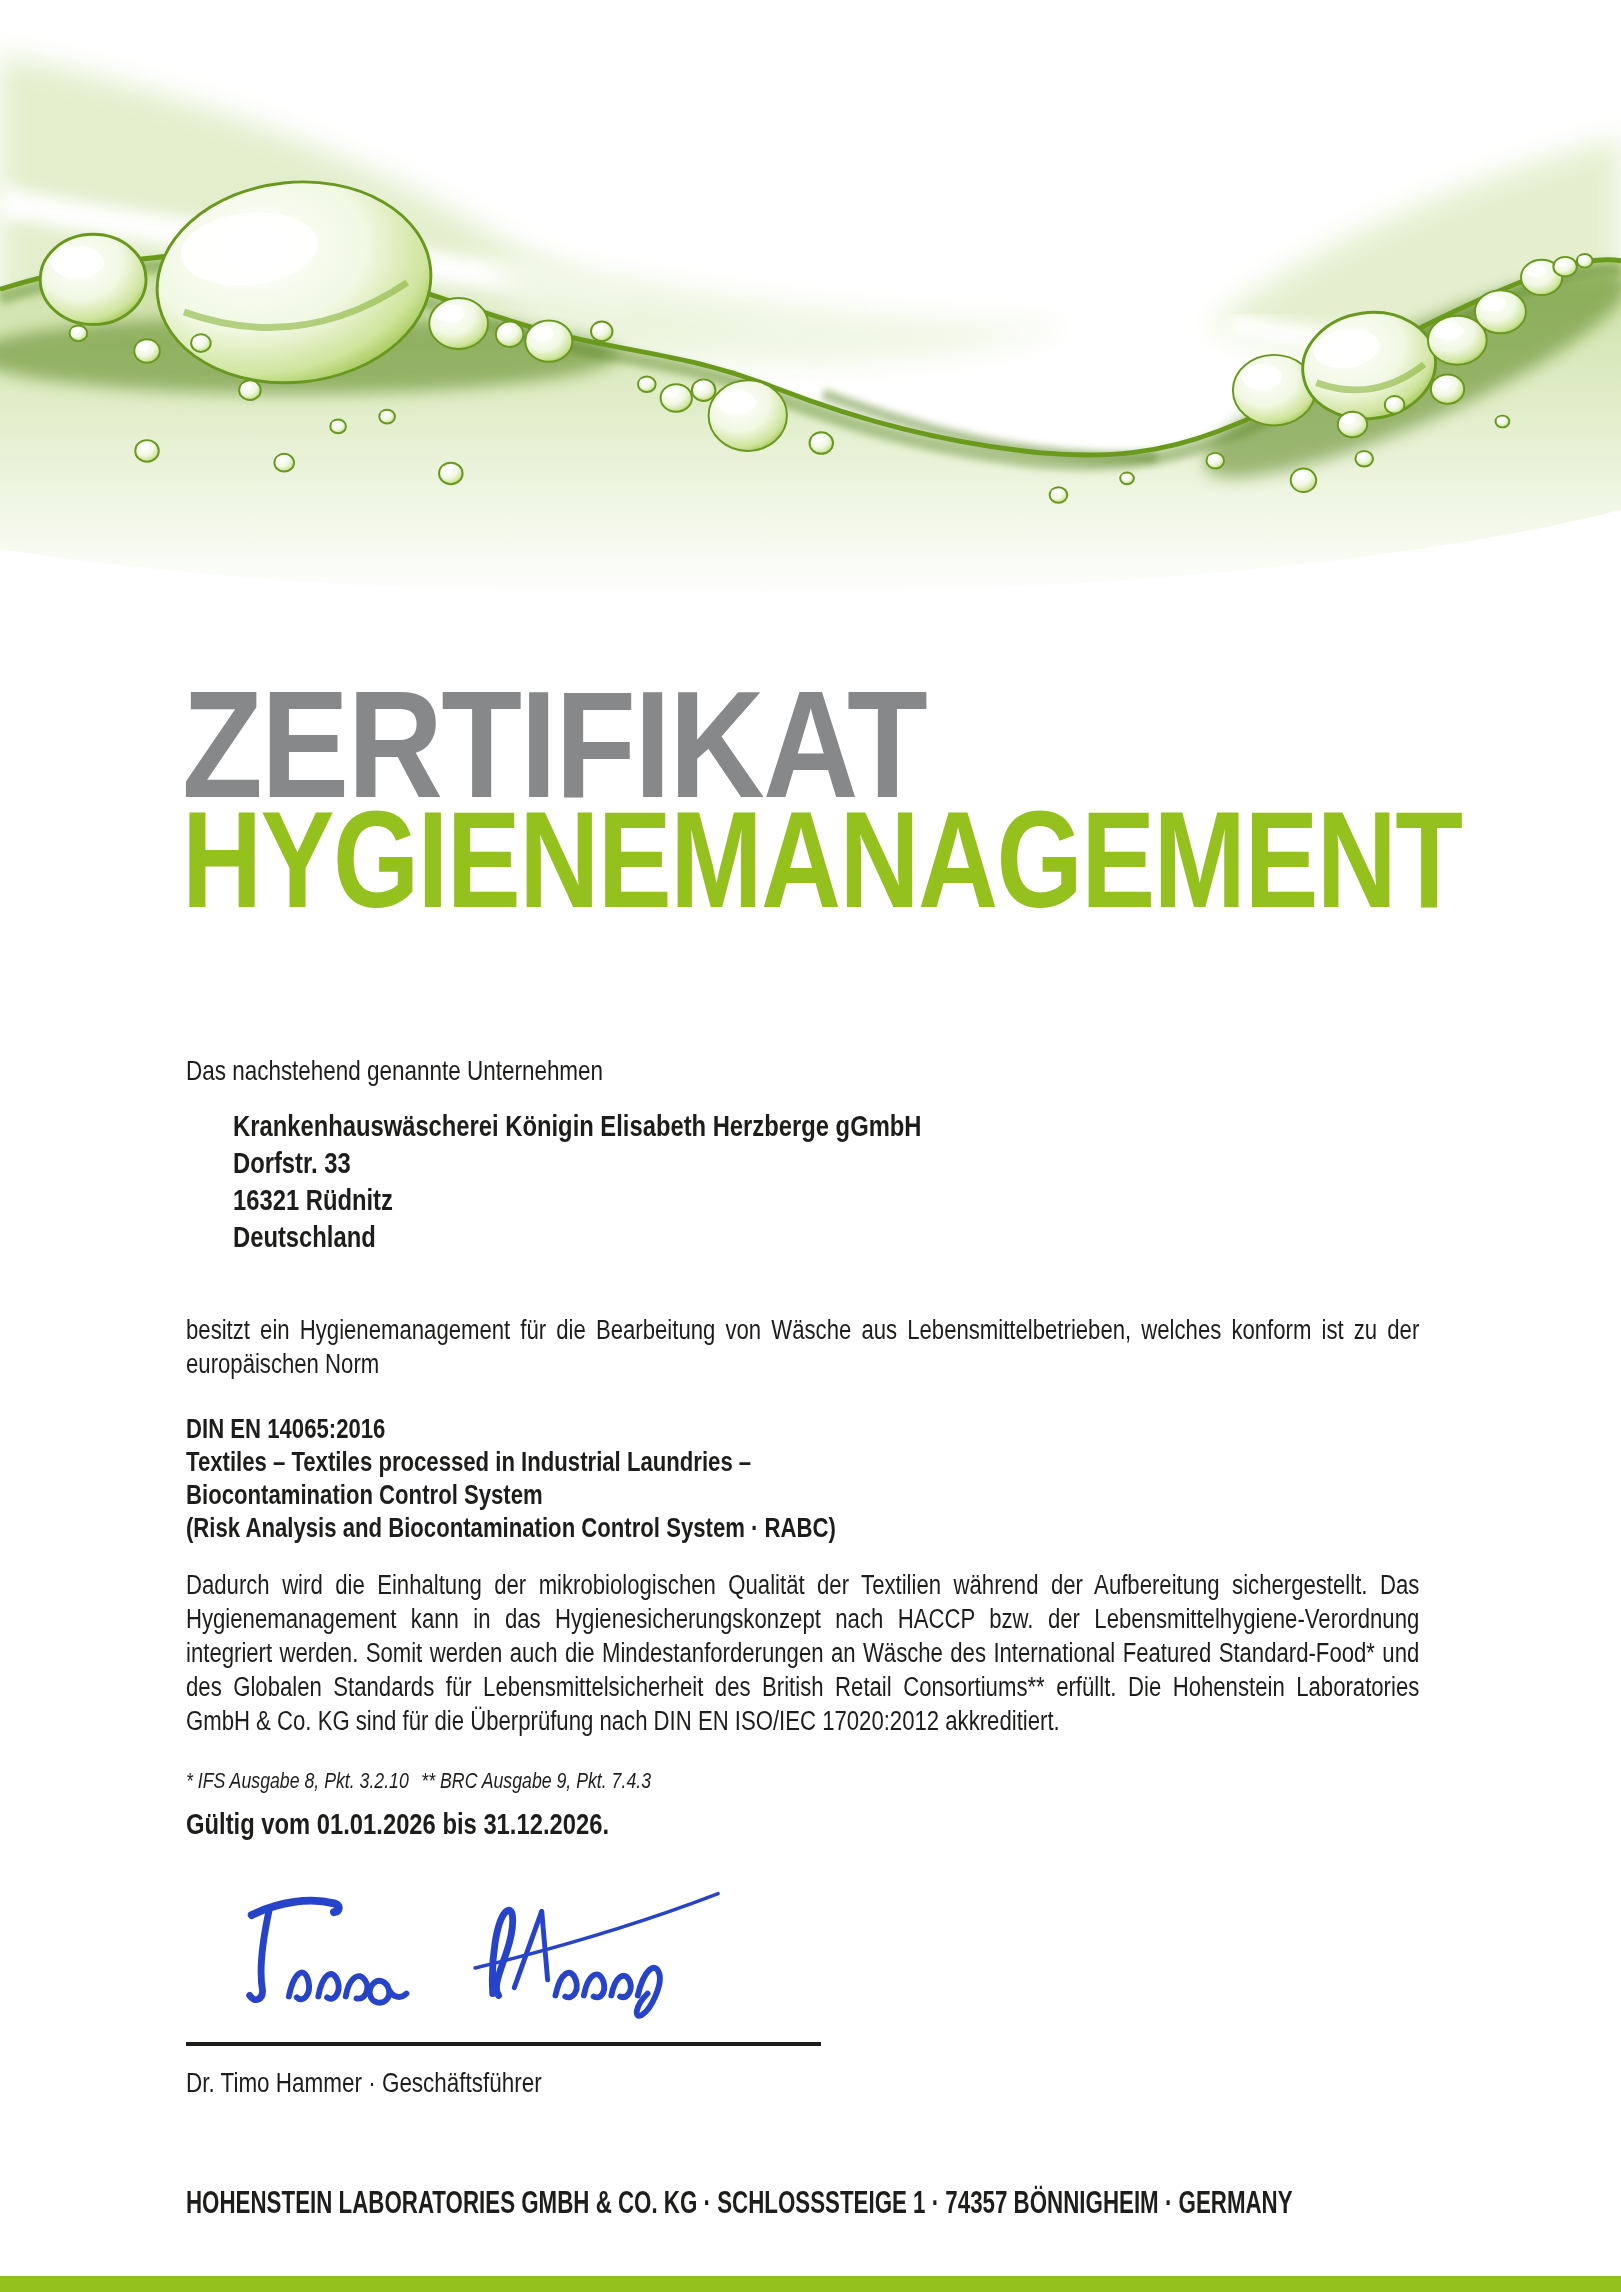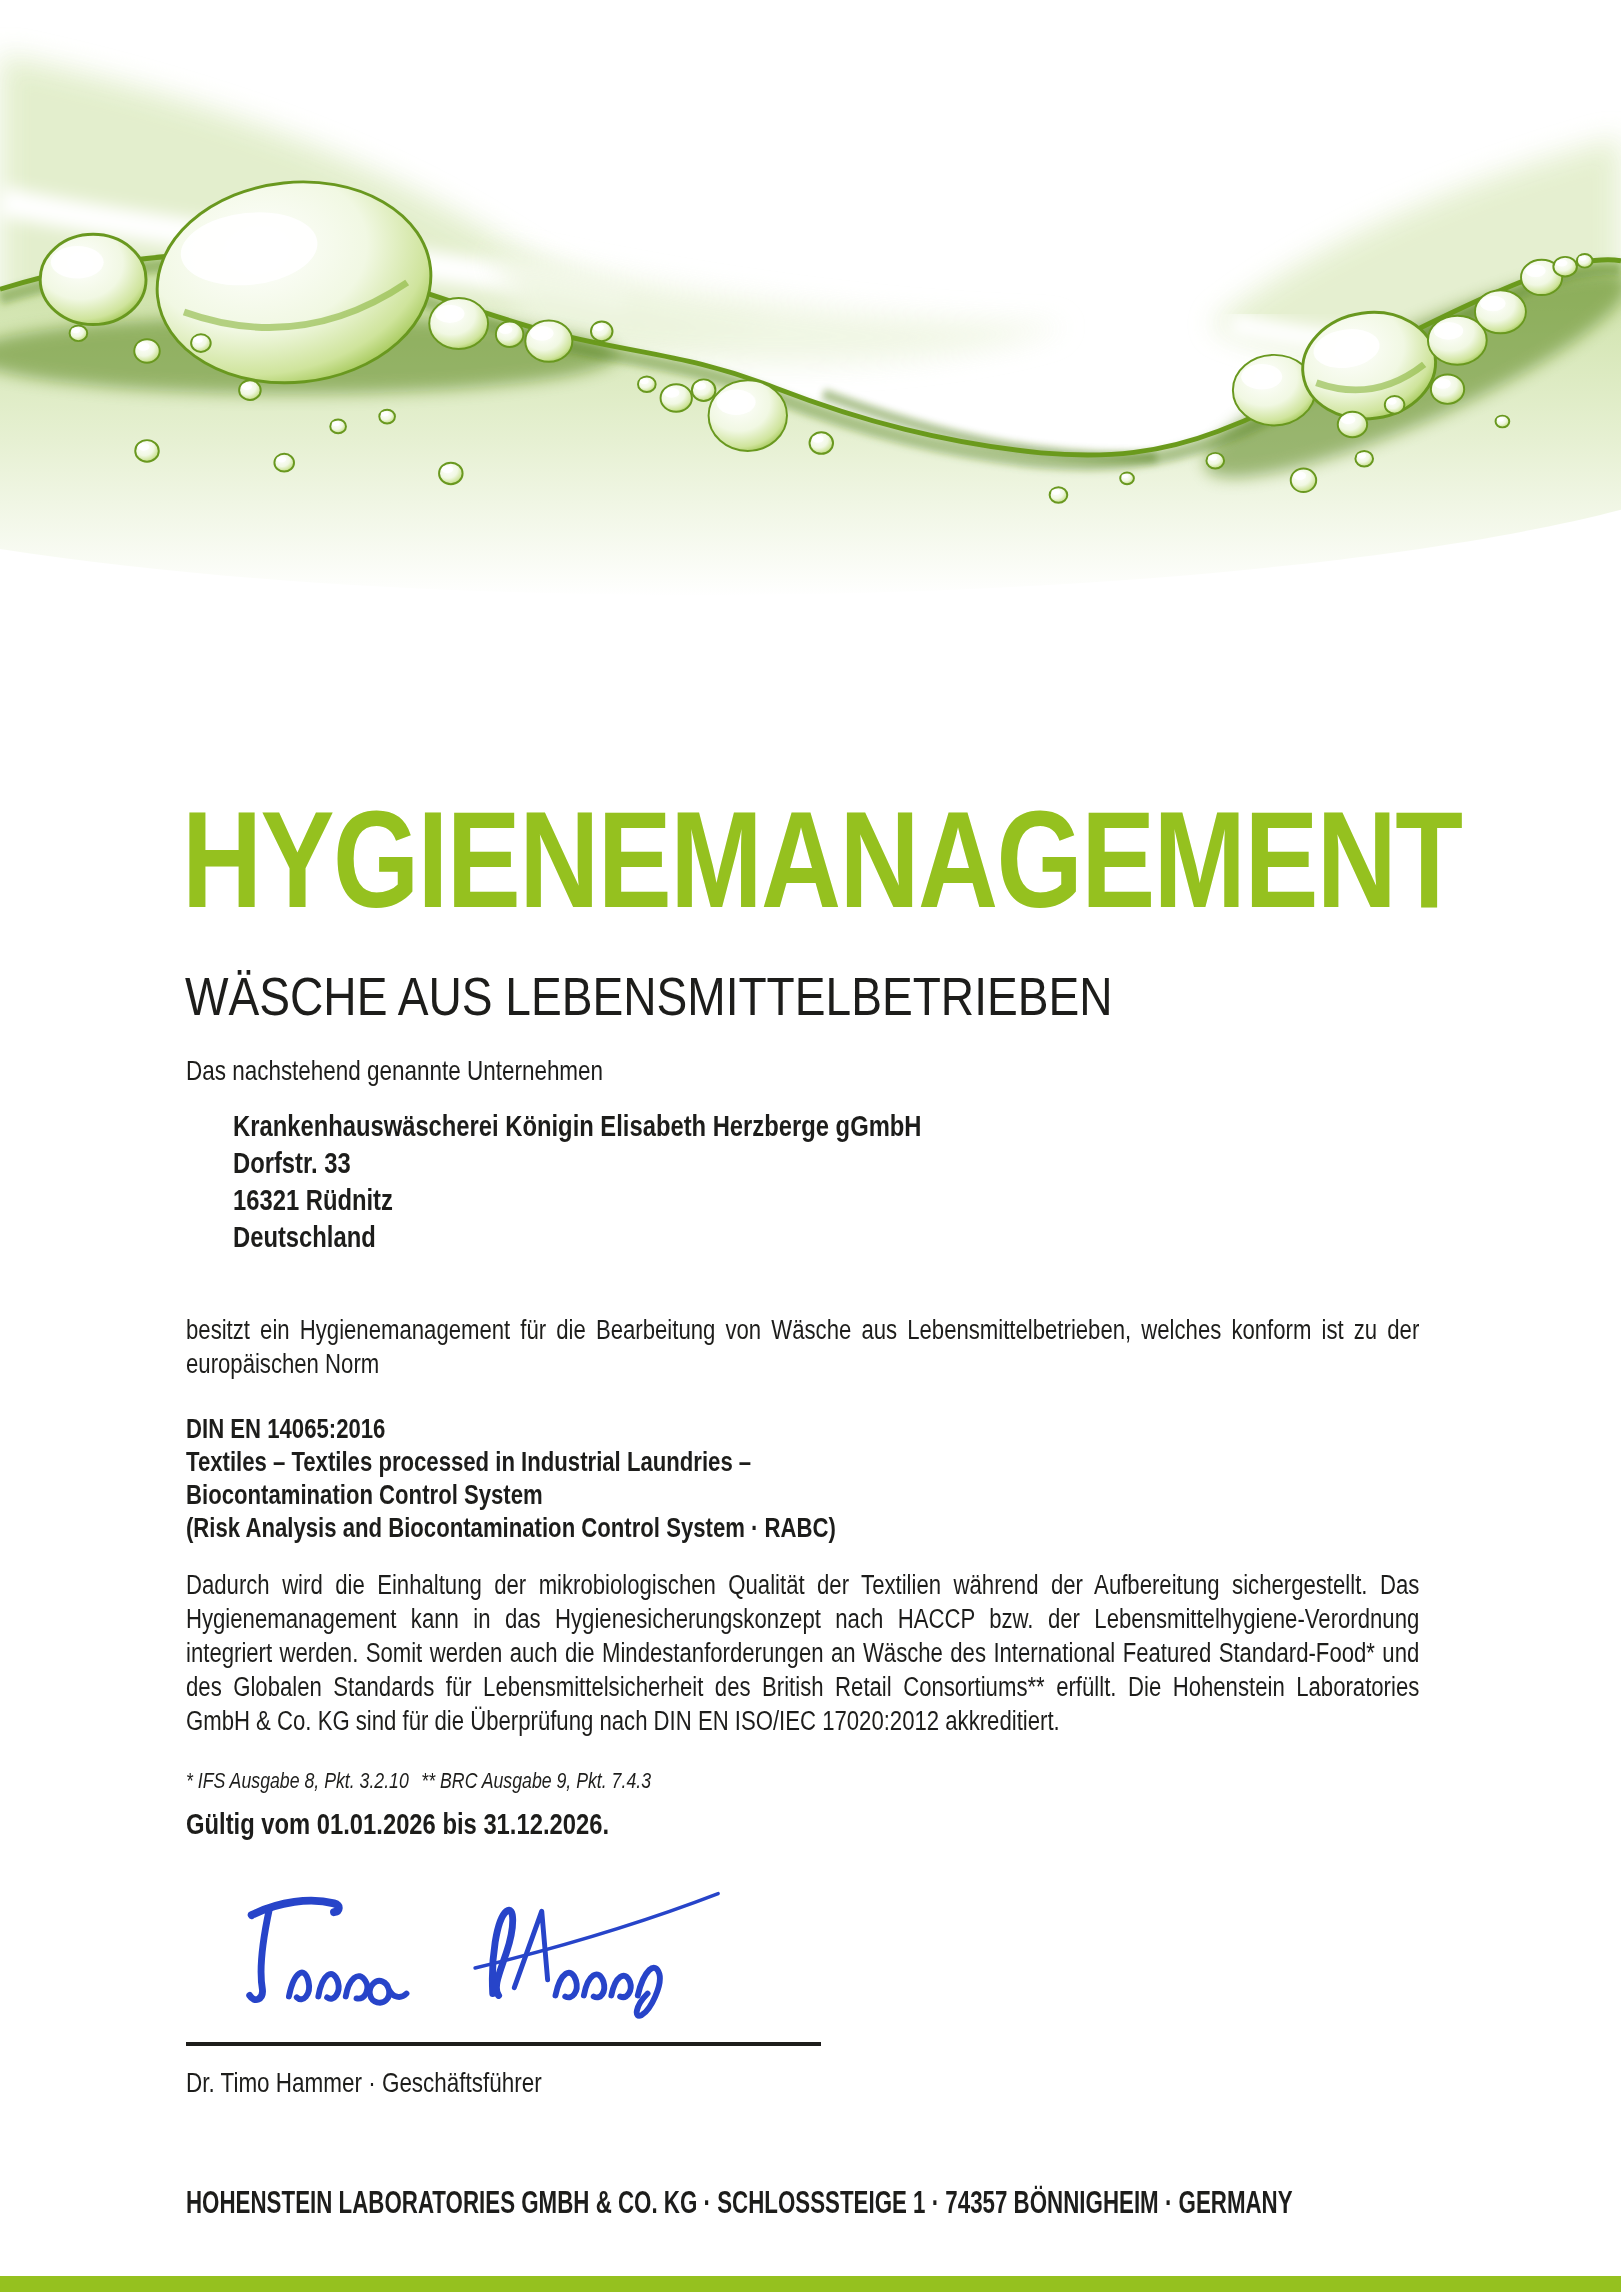--- a/index.html
+++ b/index.html
@@ -232,27 +232,27 @@
           <ellipse cx="1080" cy="505" rx="9" ry="8" fill="url(#gBub)" stroke="#69981f" stroke-width="2"></ellipse>
           <ellipse cx="1077.3" cy="501.96" rx="4.5" ry="2.88" fill="#ffffff" opacity="0.9"></ellipse>
         </g>
         <g>
           <ellipse cx="1150" cy="488" rx="7" ry="6" fill="url(#gBub)" stroke="#69981f" stroke-width="2"></ellipse>
           <ellipse cx="1147.9" cy="485.72" rx="3.5" ry="2.16" fill="#ffffff" opacity="0.9"></ellipse>
         </g>
       </g>
   </svg>
 
+  <div class="abs" id="title1">
+    <span class="title-line">ZERTIFIKAT</span>
+  </div>
   <div class="abs" id="title2">
     <span class="title-line">HYGIENEMANAGEMENT</span>
   </div>
 
-  <div class="abs" id="subtitle">
-    <span class="title-line">WÄSCHE AUS LEBENSMITTELBETRIEBEN</span>
-  </div>
 
   <div class="abs" id="intro">
     <span class="narrow">Das nachstehend genannte Unternehmen</span>
   </div>
 
   <div class="abs" id="company">
     <span class="narrow">
       <div>Krankenhauswäscherei Königin Elisabeth Herzberge gGmbH</div>
       <div>Dorfstr. 33</div>
       <div>16321 Rüdnitz</div>

